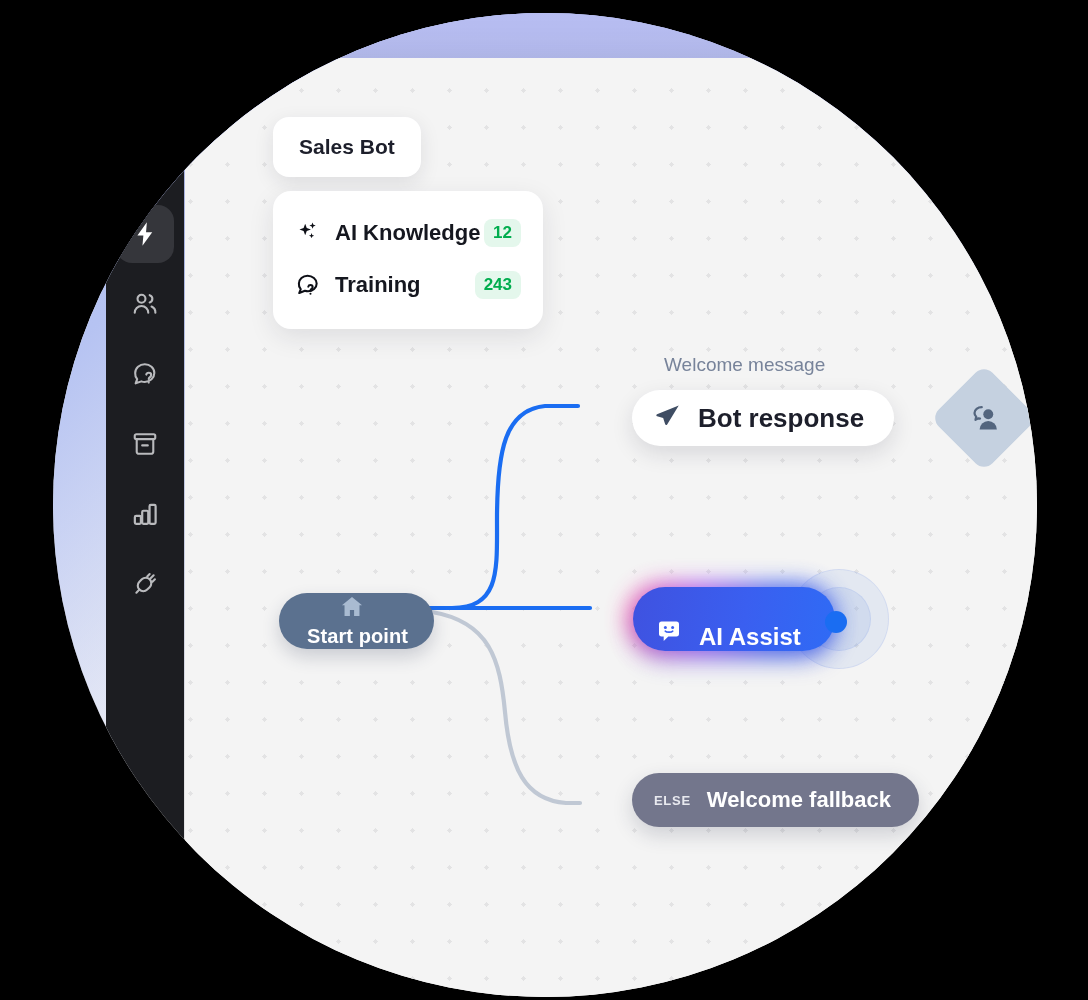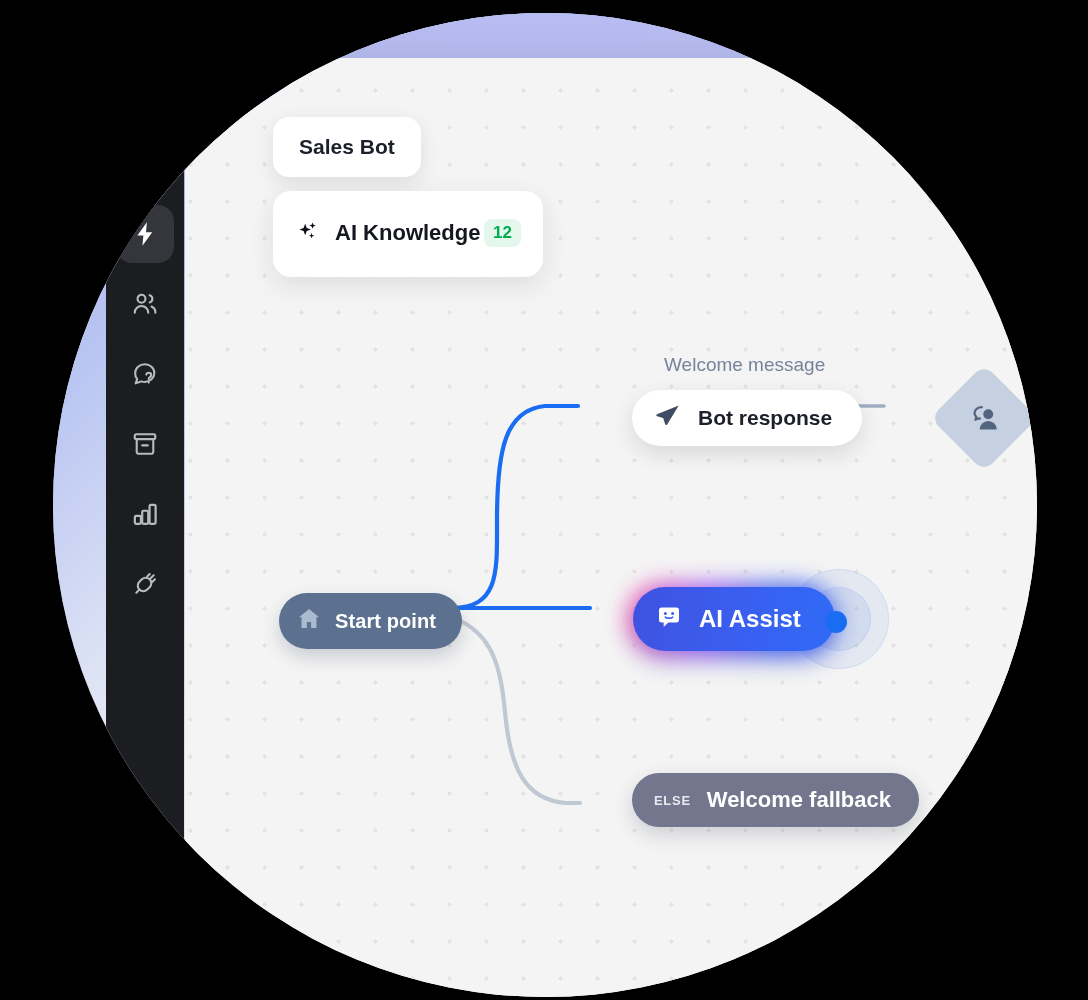--- a/index.html
+++ b/index.html
@@ -108,51 +108,52 @@
   .node{
     position:absolute; display:flex; align-items:center;
     border-radius:999px; z-index:5; cursor:pointer;
   }
 
   .node-start{
     left:226px; top:580px;
     height:56px; padding:0 26px 0 16px;
     background:#5b718f;
     box-shadow:0 8px 18px rgba(40,52,80,.20);
+    flex-direction:column;
   }
   .node-start .lbl{ color:#fff; font-size:20px; font-weight:700; margin-left:12px; letter-spacing:.1px; }
 
   .node-bot{
     left:579px; top:377px;
     height:56px; padding:0 30px 0 22px;
     background:#fff;
     box-shadow:0 8px 22px rgba(25,28,50,.12);
   }
-  .node-bot .lbl{ color:#1d1f2b; font-size:21px; font-weight:700; margin-left:16px; }
+  .node-bot .lbl{ color:#1d1f2b; font-size:26px; font-weight:700; margin-left:16px; }
 
   .node-label{
     position:absolute; left:611px; top:341px;
     font-size:19px; color:#77839a; font-weight:400; z-index:5;
   }
 
   .assist-wrap{ position:absolute; left:566px; top:556px; width:290px; height:100px; z-index:5; }
   .ripple{ position:absolute; border-radius:50%; background:rgba(130,160,225,.14); border:1px solid rgba(150,175,230,.22); }
   .ripple.r1{ left:170px; top:0px; width:100px; height:100px; }
   .ripple.r2{ left:188px; top:18px; width:64px; height:64px; background:rgba(130,160,225,.18); }
   .assist-glow{
     position:absolute; left:8px; top:14px; width:208px; height:72px; border-radius:999px;
     background:linear-gradient(90deg,#ff4d9d 0%, #b14cf0 35%, #3a5bf0 70%);
     filter:blur(11px); opacity:.85;
   }
   .node-assist{
     position:absolute; left:14px; top:18px;
     height:64px; padding:0 34px 0 20px;
     border-radius:999px;
     background:linear-gradient(100deg,#3f52e0 0%, #3a5ff0 55%, #2f6bf5 100%);
-    display:flex; align-items:center;
+    display:flex; align-items:flex-end;
     box-shadow:0 10px 24px rgba(45,70,210,.30);
   }
   .node-assist .lbl{ color:#fff; font-size:24px; font-weight:700; margin-left:14px; }
   .assist-port{
     position:absolute; left:206px; top:42px; width:22px; height:22px;
     border-radius:50%; background:#1a6df2;
   }
 
   .node-fallback{
     left:579px; top:760px;
@@ -285,20 +286,31 @@
           <svg width="26" height="26" viewBox="0 0 24 24" fill="#0d0f16">
             <path d="M9.4 3.4 10.85 7.3 14.7 8.75 10.85 10.2 9.4 14.1 7.95 10.2 4.1 8.75 7.95 7.3 9.4 3.4Z"></path>
             <path d="M16.2 2.2 17 4.3 19.1 5.1 17 5.9 16.2 8 15.4 5.9 13.3 5.1 15.4 4.3 16.2 2.2Z"></path>
             <path d="M15.3 12.1 15.95 13.85 17.7 14.5 15.95 15.15 15.3 16.9 14.65 15.15 12.9 14.5 14.65 13.85 15.3 12.1Z"></path>
           </svg>
         </span>
         <span class="info-label">AI Knowledge</span>
         <span class="badge">12</span>
       </div>
 
+      <div class="info-row">
+        <span class="info-ico">
+          <svg width="26" height="26" viewBox="0 0 24 24" fill="none" stroke="#0d0f16" stroke-width="1.9" stroke-linecap="round" stroke-linejoin="round">
+            <path d="M20 10.6c0 4-3.6 7.2-8 7.2-1 0-1.95-.16-2.83-.46L3.9 19.4l1.4-3.6a6.8 6.8 0 0 1-1.7-5.2C3.6 6.6 7.2 3.4 11.6 3.4s8.4 3.2 8.4 7.2Z"></path>
+            <path d="M14.3 17c0-.85.66-1.24 1.18-1.66.47-.4.8-.8.8-1.5 0-1.05-.88-1.8-2-1.8-1 0-1.8.57-2 1.47"></path>
+            <circle cx="14.3" cy="20" r=".95" fill="#0d0f16" stroke="none"></circle>
+          </svg>
+        </span>
+        <span class="info-label">Training</span>
+        <span class="badge">243</span>
+      </div>
     </div>
 
     <div class="flow">
 
       <div class="node-label">Welcome message</div>
 
       <div class="node node-start">
         <span>
           <svg width="28" height="28" viewBox="0 0 24 24" fill="#a9bbd1">
             <path d="M12 3.4 3.4 10.6h2.2v9.2h4.6v-5.3h3.6v5.3h4.6v-9.2h2.2L12 3.4Z"></path>

